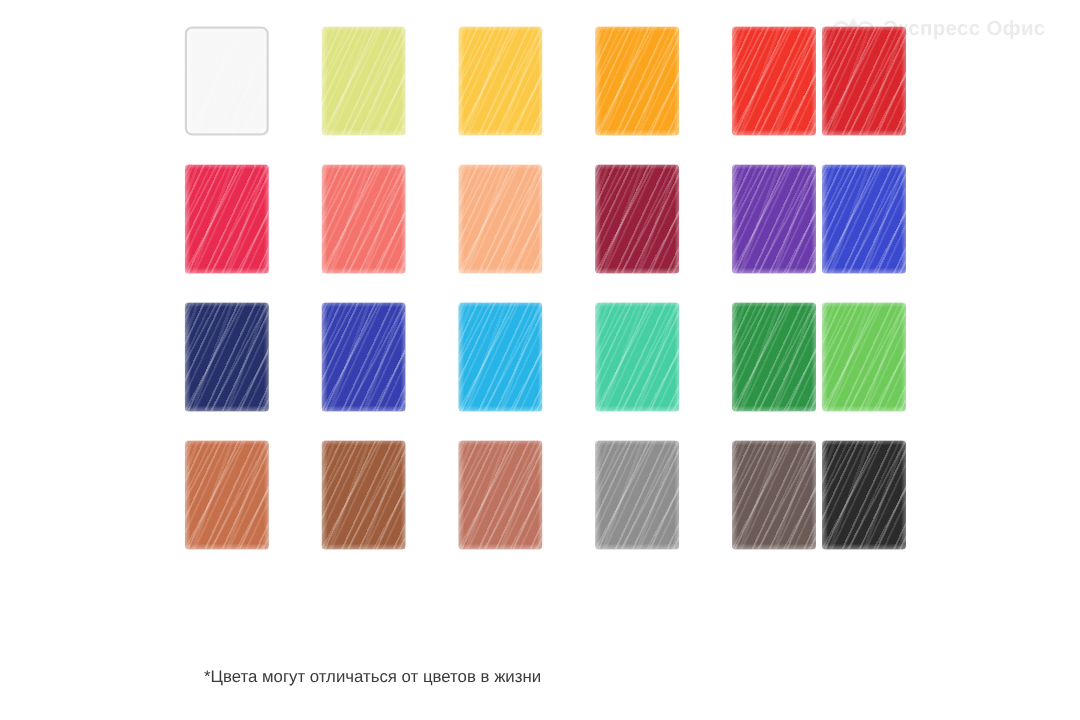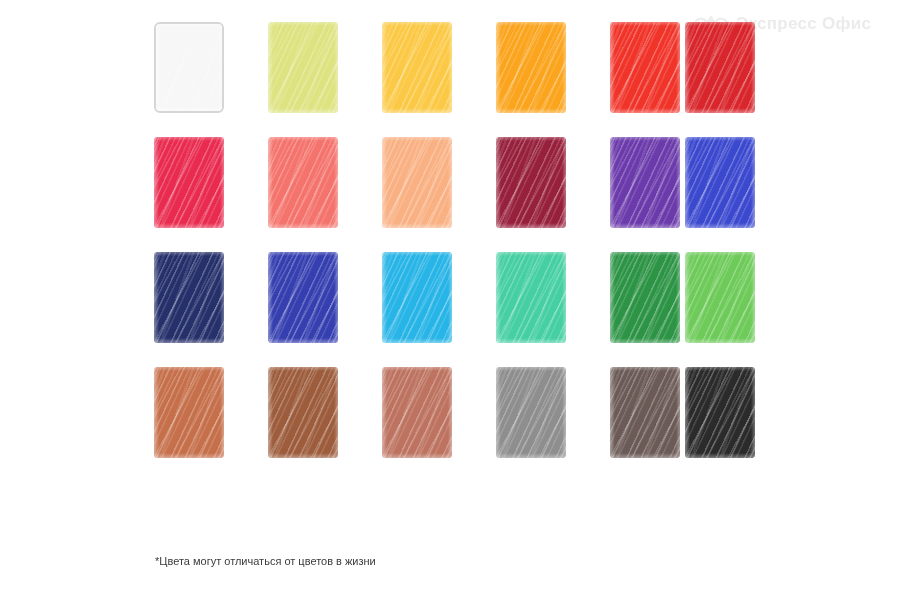--- a/index.html
+++ b/index.html
@@ -138,23 +138,23 @@
   .swatch.outlined .fill,
   .swatch.outlined .tex,
   .swatch.outlined .edge {
     border-radius: 4px;
   }
   .swatch.outlined .tex { opacity: 0.5; }
 
   
   .caption {
     position: absolute;
-    left: 155px;
+    left: 170px;
     top: 555px;
-    font-size: 11px;
+    font-size: 14px;
     color: #3b3b3b;
     white-space: nowrap;
     z-index: 2;
   }
 </style>
 </head>
 <body style="background: rgb(255, 255, 255);">
 
 <div id="stage" style="background: rgb(255, 255, 255);">
 

